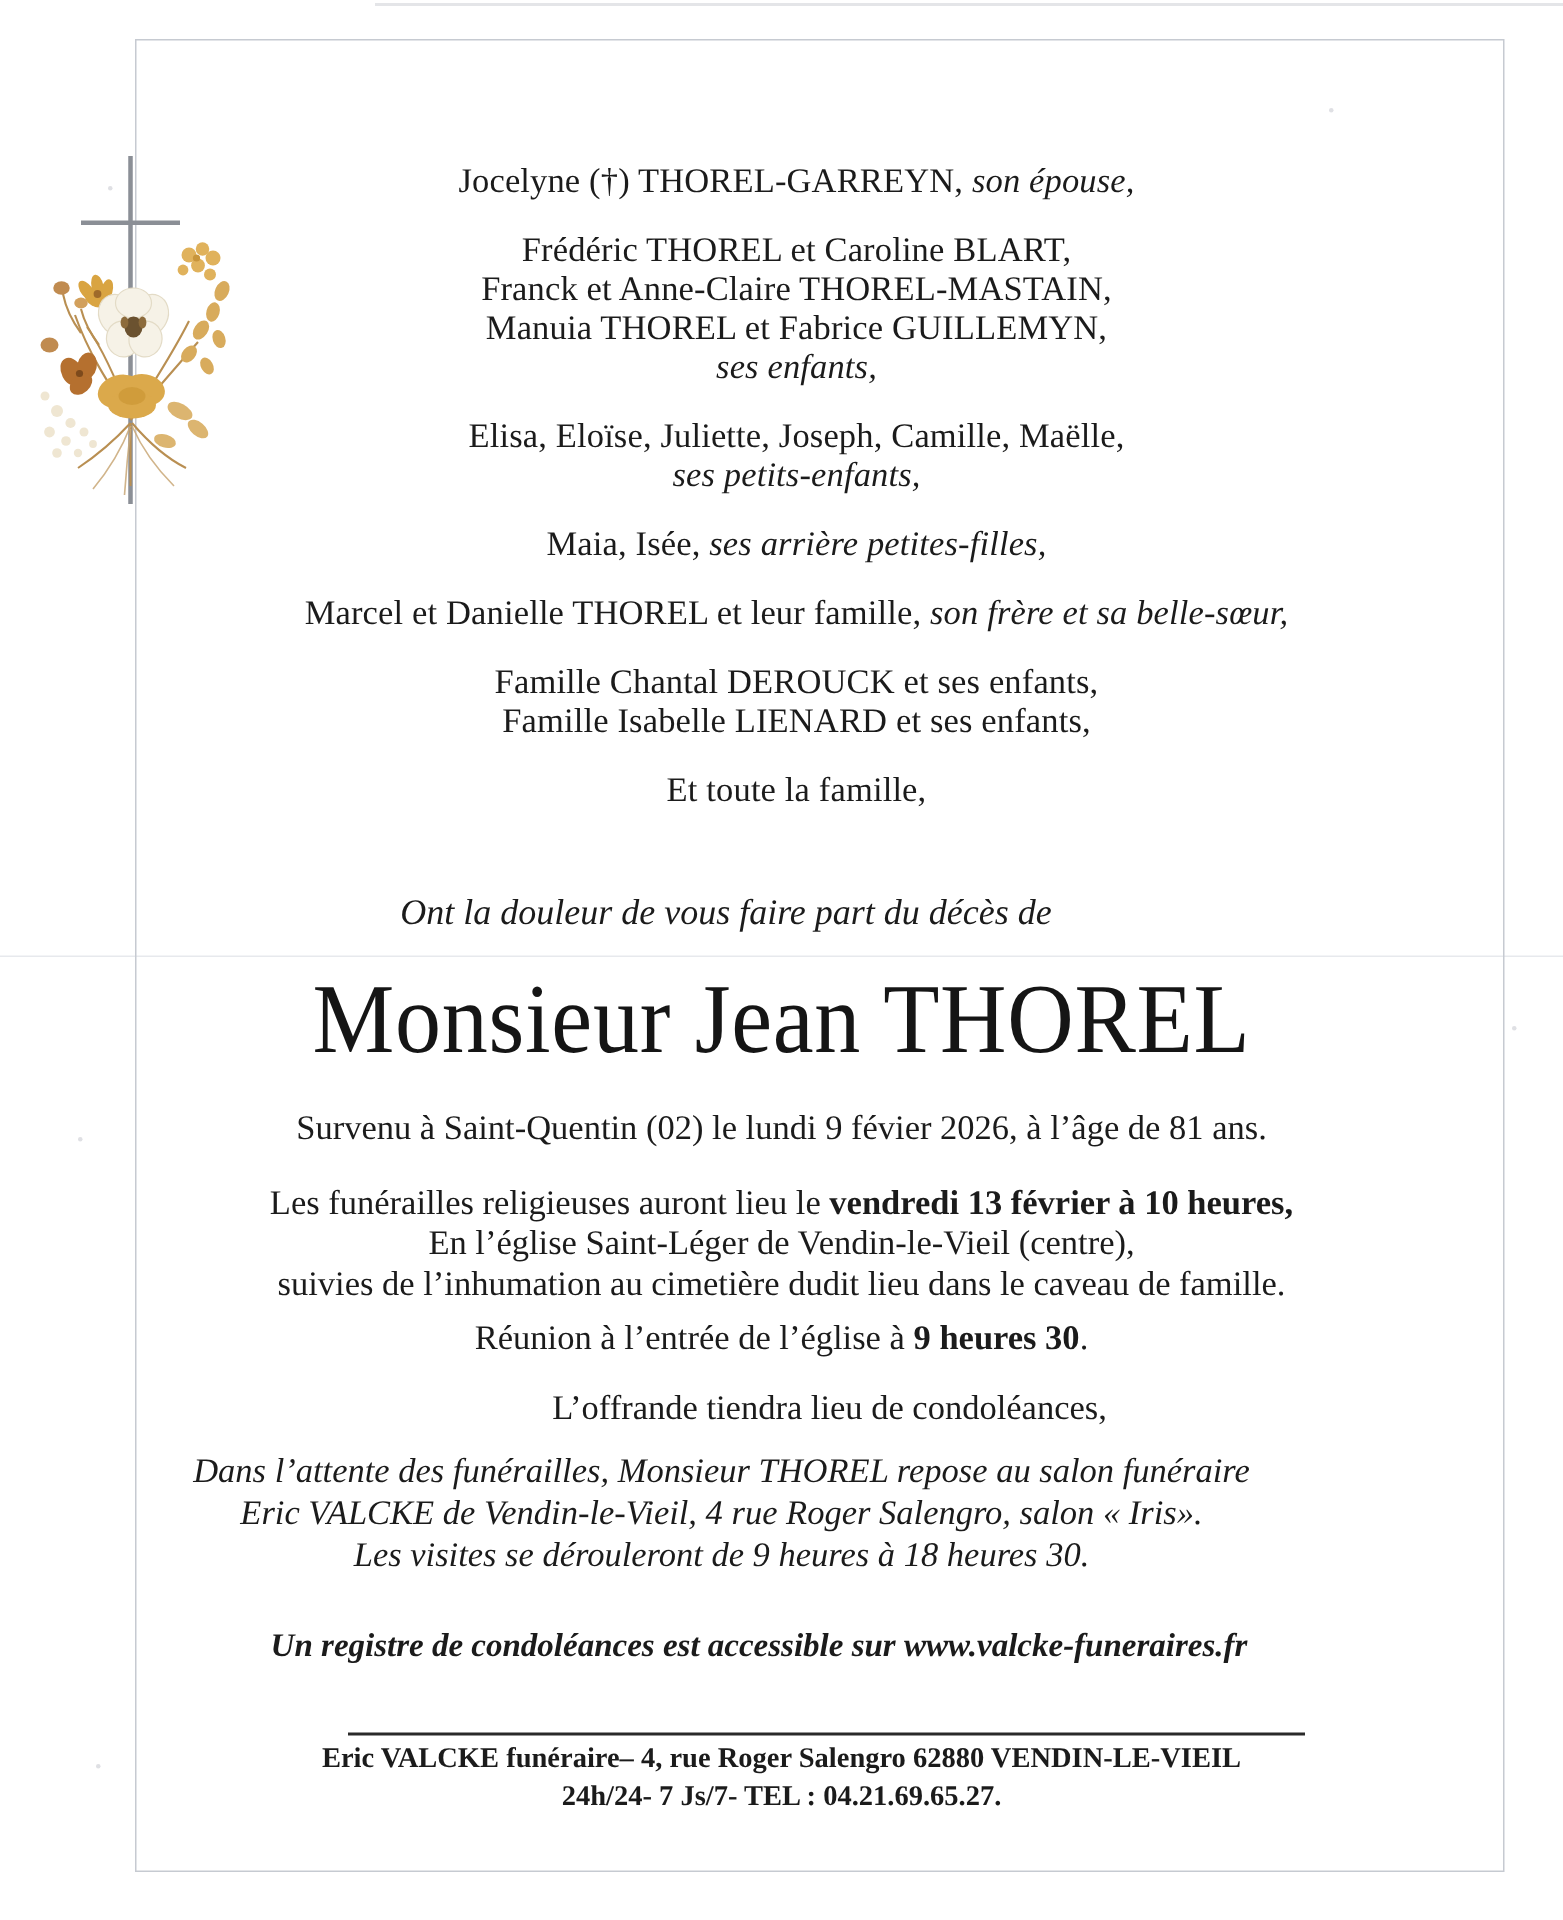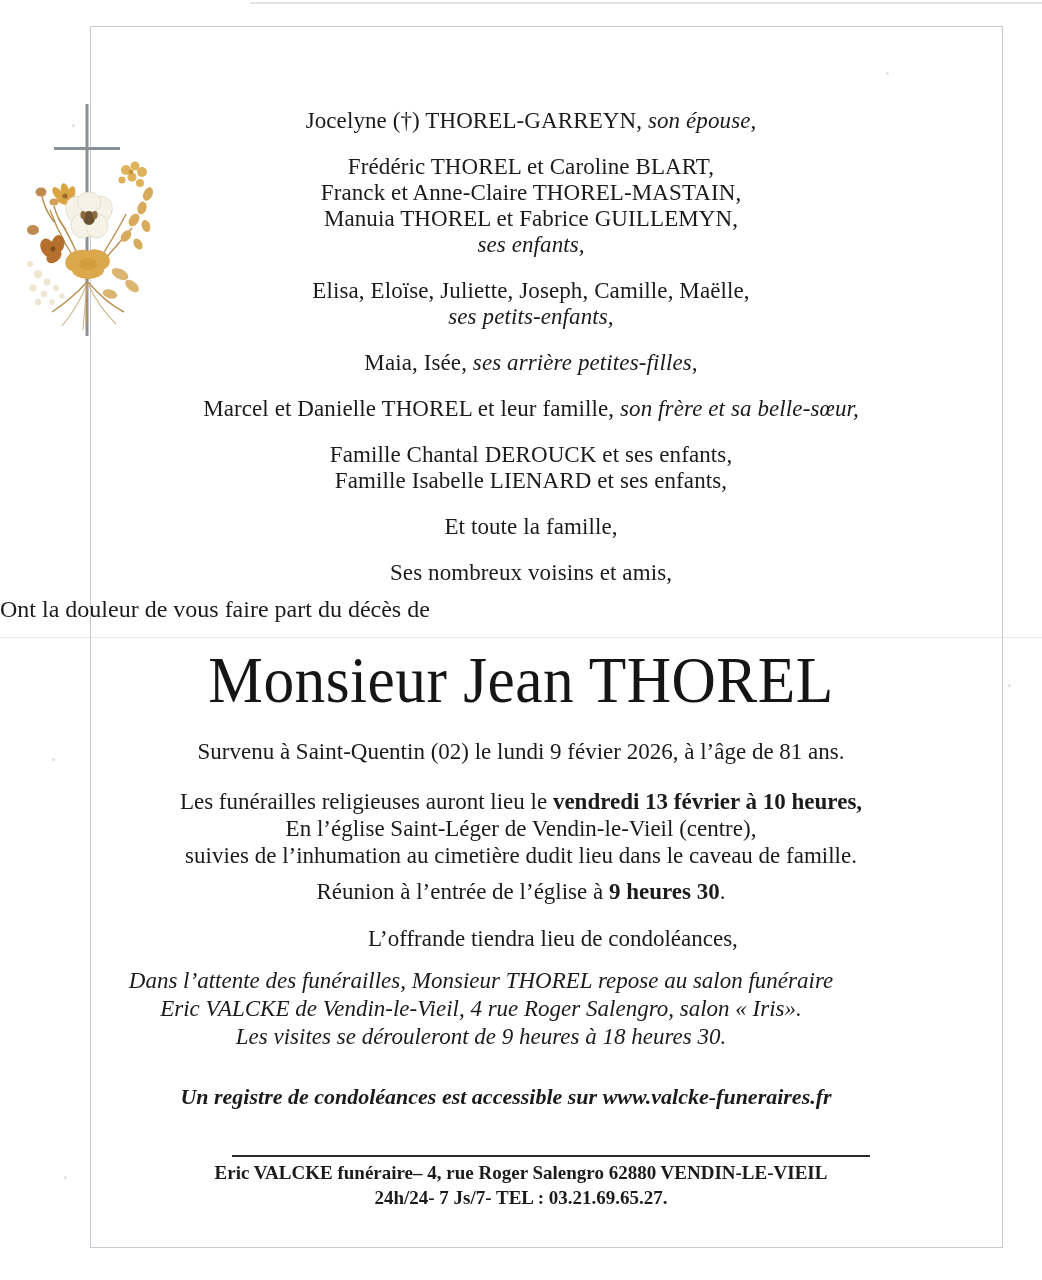--- a/index.html
+++ b/index.html
@@ -89,23 +89,24 @@
     white-space: nowrap;
   }
   .fam-line.ital,
   .ital { font-style: italic; }
 
   .announce {
     position: absolute;
     left: 0;
     top: 595px;
     width: 968px;
-    text-align: left;
+    text-align: center;
     font-size: 24px;
     line-height: 28px;
+    font-style: italic;
   }
 
   .deceased-name {
     position: absolute;
     left: 0;
     top: 643px;
     width: 1042px;
     text-align: center;
     font-size: 66px;
     line-height: 74px;
@@ -366,23 +367,20 @@
 
     <div class="fam-group">
       <div class="fam-line">Famille Chantal DEROUCK et ses enfants,</div>
       <div class="fam-line">Famille Isabelle LIENARD et ses enfants,</div>
     </div>
 
     <div class="fam-group">
       <div class="fam-line">Et toute la famille,</div>
     </div>
 
-    <div class="fam-group">
-      <div class="fam-line">Ses nombreux voisins et amis,</div>
-    </div>
 
   </div>
 
   <div class="announce">Ont la douleur de vous faire part du décès de</div>
 
   <div class="deceased-name">Monsieur Jean THOREL</div>
 
   <div class="death-info">Survenu à Saint-Quentin (02) le lundi 9 févier 2026, à l’âge de 81 ans.</div>
 
   <div class="service-block">
@@ -401,16 +399,16 @@
     <span class="ln">Dans l’attente des funérailles, Monsieur THOREL repose au salon funéraire</span>
     <span class="ln">Eric VALCKE de Vendin-le-Vieil, 4 rue Roger Salengro, salon « Iris».</span>
     <span class="ln">Les visites se dérouleront de 9 heures à 18 heures 30.</span>
   </div>
 
   <div class="register">Un registre de condoléances est accessible sur  www.valcke-funeraires.fr</div>
 
   <div class="footer-rule"></div>
   <div class="footer">
     <span class="ln">Eric VALCKE funéraire– 4, rue Roger Salengro 62880 VENDIN-LE-VIEIL</span>
-    <span class="ln">24h/24- 7 Js/7- TEL : 03.21.69.65.27.</span>
+    <span class="ln">24h/24- 7 Js/7- TEL : 04.21.69.65.27.</span>
   </div>
 
 </div>
 
 </body></html>

